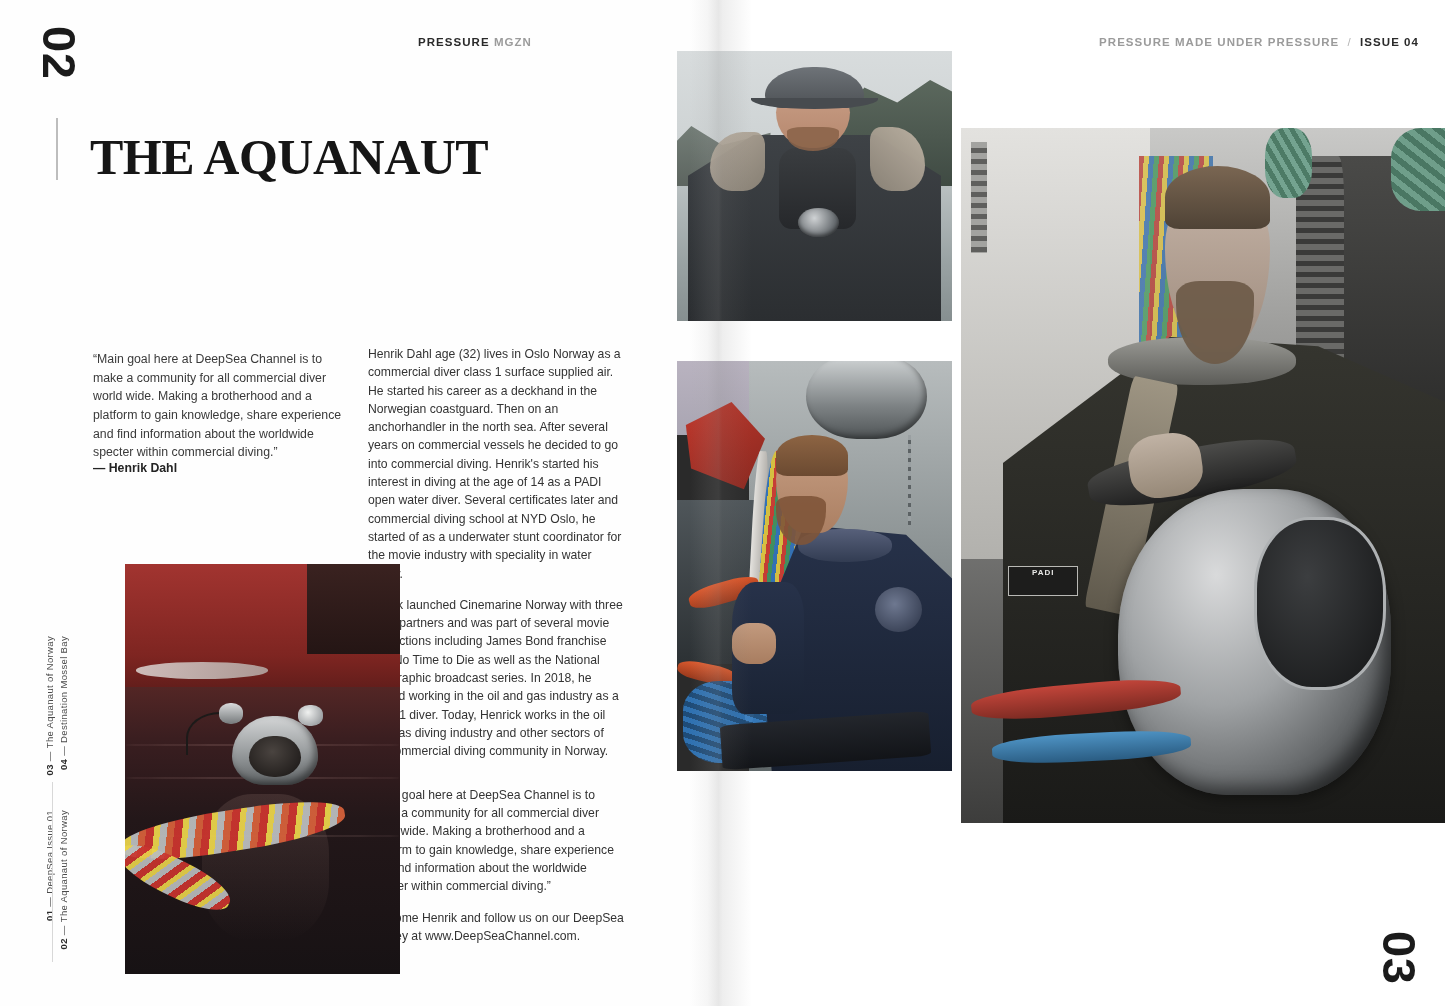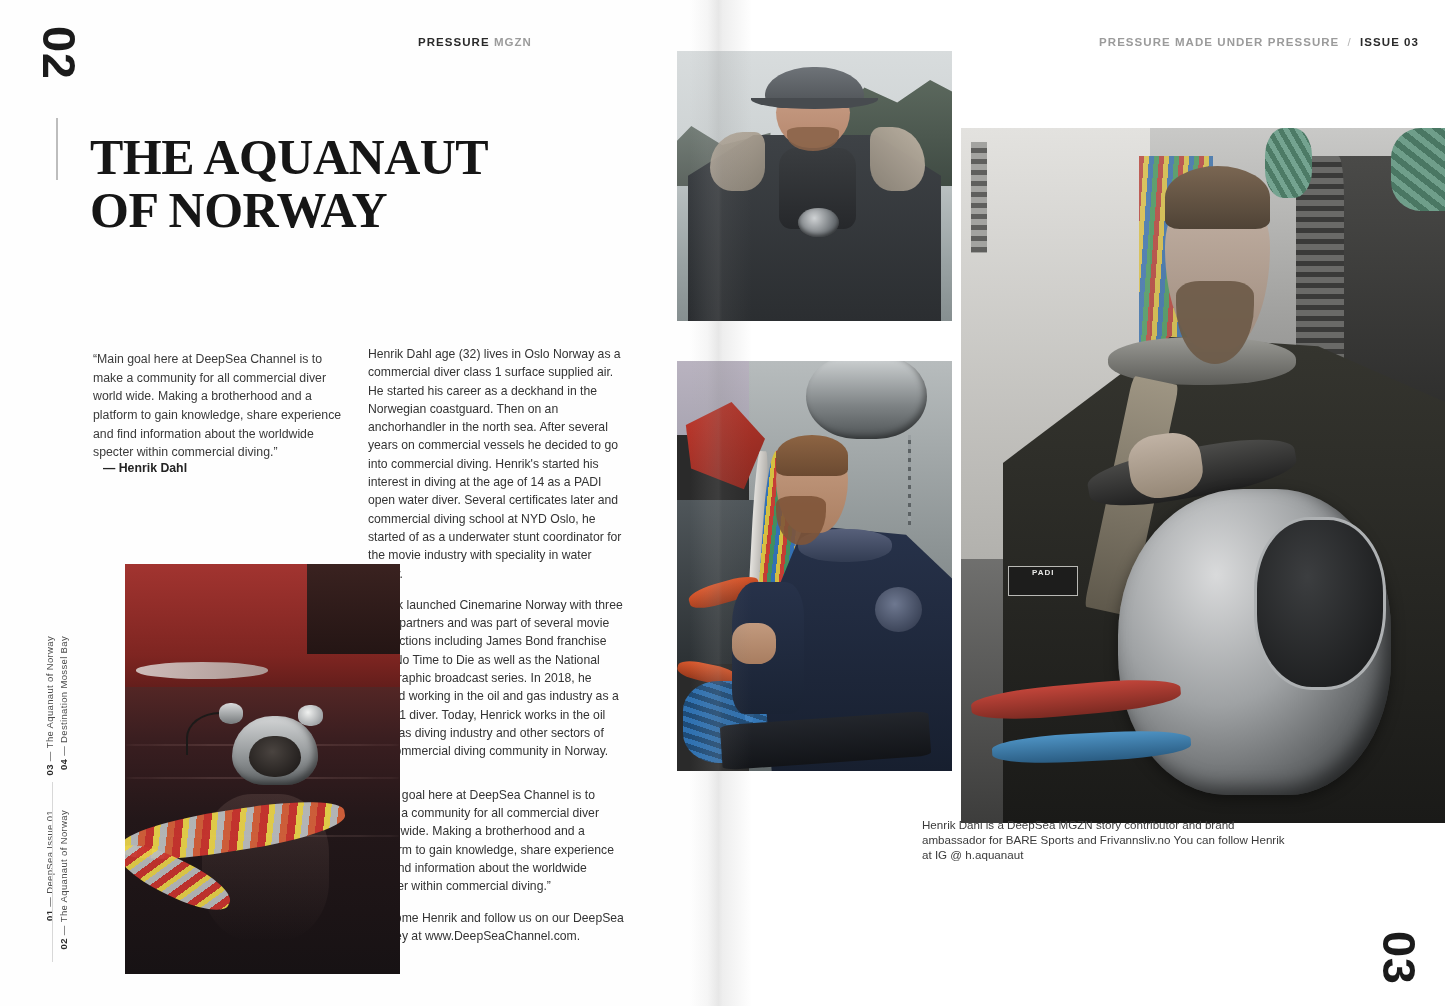--- a/index.html
+++ b/index.html
@@ -81,21 +81,21 @@
   .toc-c{left:44px;top:810px;}
   .toc-d{left:58px;top:810px;}
   .side-rule{position:absolute;left:52px;top:782px;width:1px;height:180px;background:#d8d8d8;}
 
   
   .pullquote{
     position:absolute;left:93px;top:350px;width:258px;
     font-size:12.3px;line-height:1.52;color:#3a3a3a;
   }
   .quote-attrib{
-    position:absolute;left:103px;top:461px;width:258px;
+    position:absolute;left:93px;top:461px;width:258px;
     font-size:12.3px;font-weight:bold;color:#242424;
   }
 
   
   .bodycol{
     position:absolute;left:368px;top:345px;width:256px;
     font-size:12.2px;line-height:1.50;color:#333333;
   }
   .bodycol p{margin:0 0 13px 0;}
   .bodycol p.tight{margin-bottom:0;}
@@ -289,21 +289,20 @@
   <div class="folio folio-left">02</div>
 
   <div class="runhead runhead-left">
     <span class="rh-strong">PRESSURE</span>
     <span class="rh-light">MGZN</span>
   </div>
 
   <div class="title-rule"></div>
   <h1 class="headline">
     <span class="l1">The Aquanaut</span>
-    <span class="l2">of Norway</span>
   </h1>
 
   <div class="toc toc-a">
     <span class="num">03</span>
     <span>—</span>
     <span>The Aquanaut of Norway</span>
   </div>
   <div class="toc toc-b">
     <span class="num">04</span>
     <span>—</span>
@@ -393,21 +392,21 @@
       <div class="diver-beard"></div>
       <div class="weight-belt"></div>
     </div>
   </figure>
 
   <div class="gutter"></div>
 
   <div class="runhead runhead-right">
     <span class="rh-light">PRESSURE MADE UNDER PRESSURE</span>
     <span class="rh-sep">/</span>
-    <span class="rh-strong">ISSUE 03</span>
+    <span class="rh-strong">ISSUE 04</span>
   </div>
 
   <figure class="photo" id="photo-diver-helmet">
     <div class="scene">
       <div class="hero-bg"></div>
       <div class="hero-bulkhead"></div>
       <div class="hero-panel"></div>
       <div class="hero-darkright"></div>
       <div class="hero-corr"></div>
       <div class="hero-rope"></div>
@@ -425,17 +424,16 @@
       <div class="hero-hose-blk"></div>
       <div class="hero-hand"></div>
       <div class="hero-helmet"></div>
       <div class="hero-visor"></div>
       <div class="hero-hose-red"></div>
       <div class="hero-hose-blue"></div>
 
     </div>
   </figure>
 
-  <div class="caption">Henrik Dahl is a DeepSea MGZN story contributor and brand ambassador for BARE Sports and Frivannsliv.no You can follow Henrik at IG @ h.aquanaut</div>
 
   <div class="folio folio-right">03</div>
 
 </div>
 
 </body></html>

